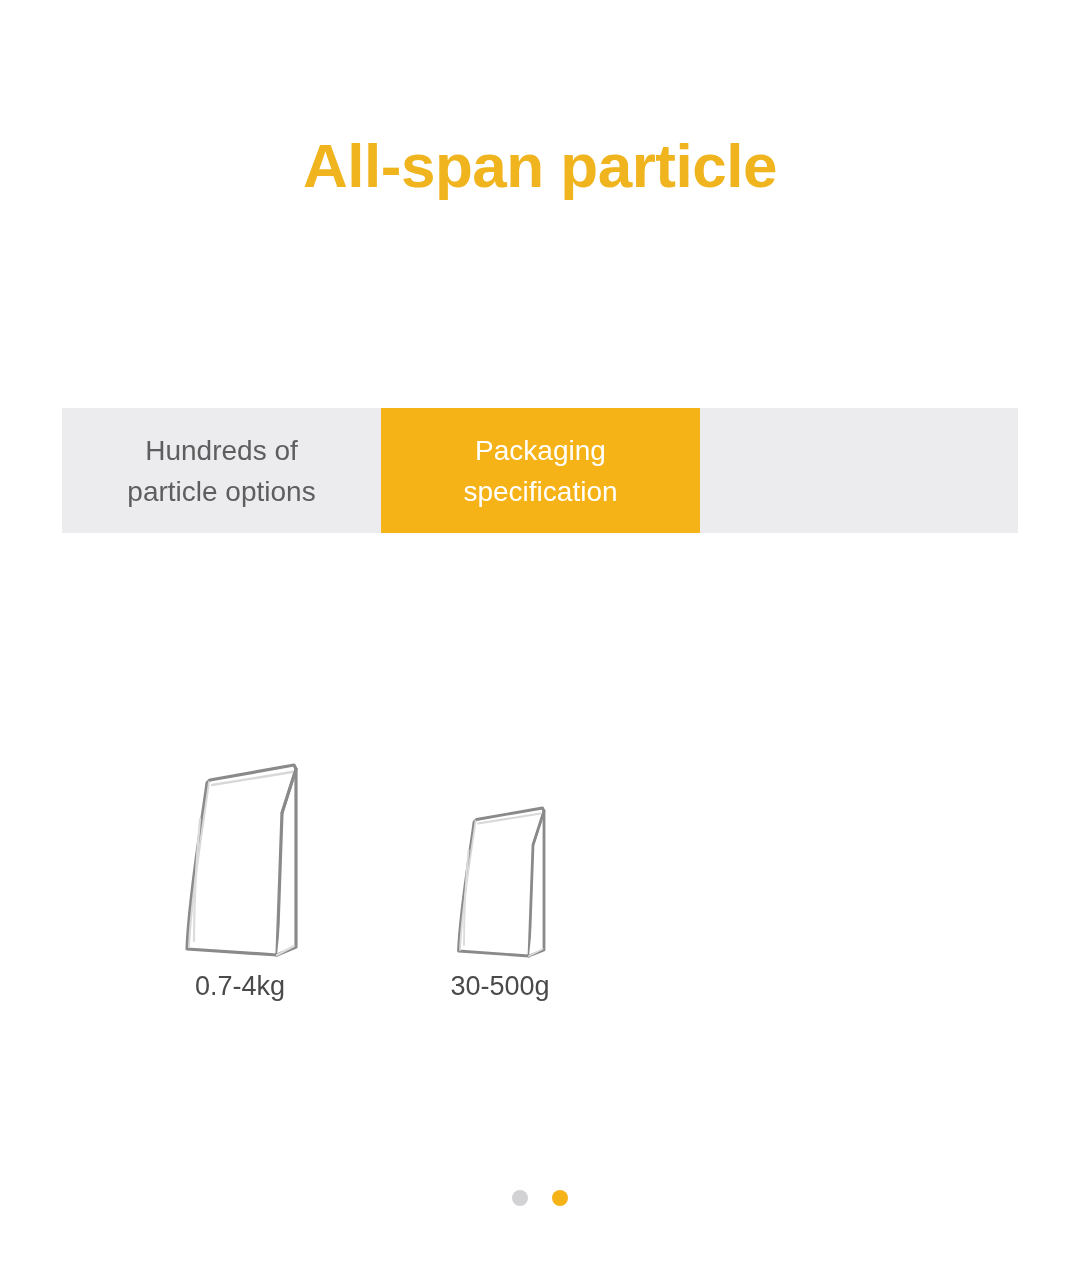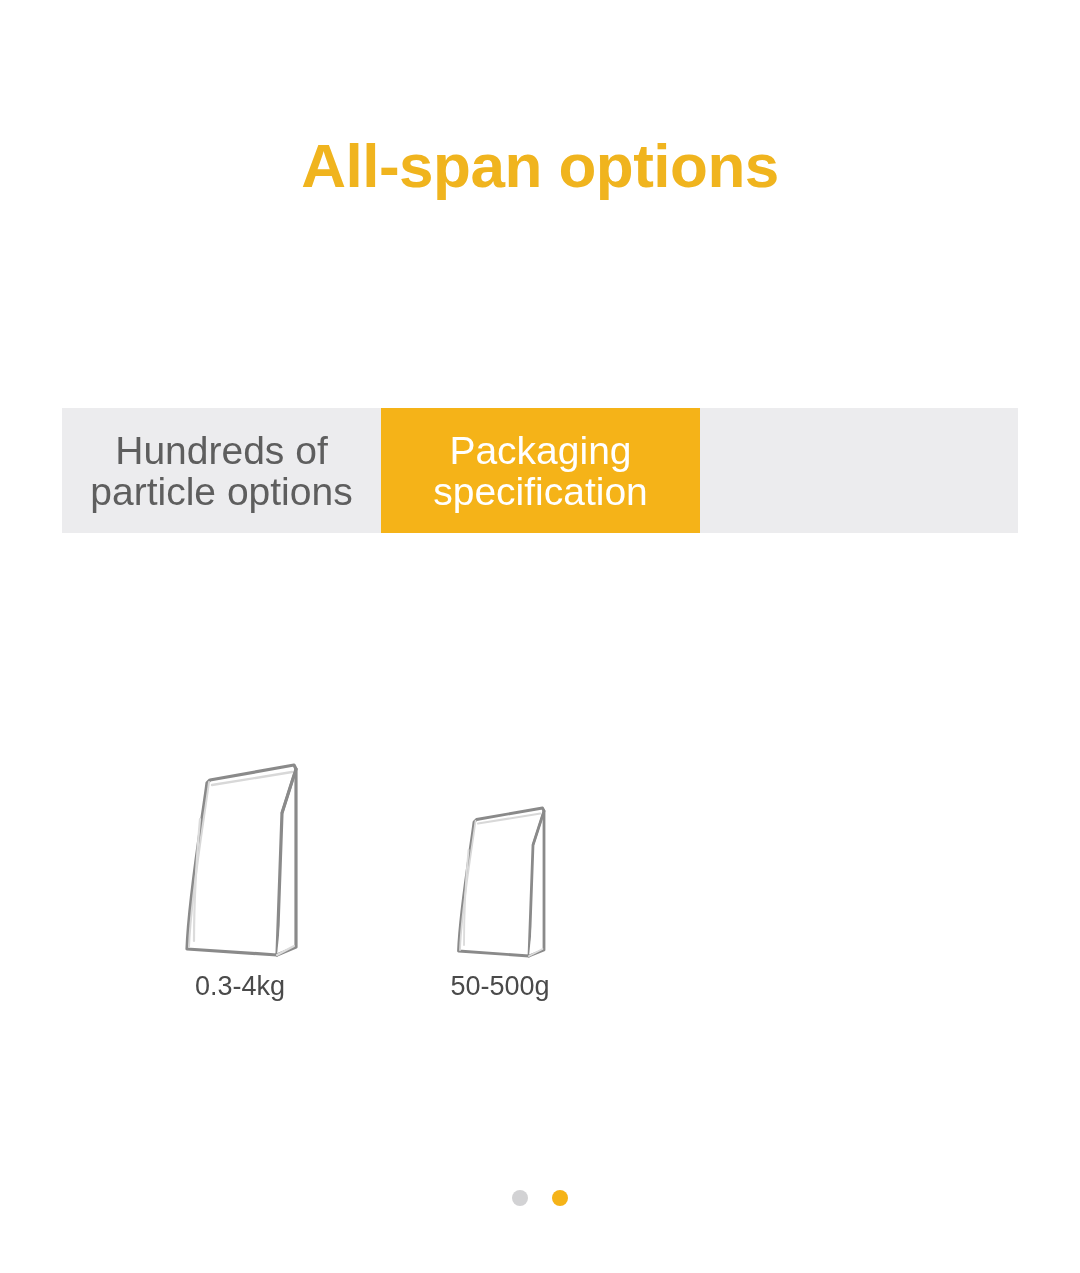--- a/index.html
+++ b/index.html
@@ -43,21 +43,21 @@
     height: 125px;
     display: flex;
     background: #ececee;
   }
   .tab {
     flex: 0 0 auto;
     display: flex;
     align-items: center;
     justify-content: center;
     text-align: center;
-    font-size: 39px;
+    font-size: 28px;
     line-height: 41px;
     color: #5e5e5e;
     box-sizing: border-box;
     padding: 0 6px;
   }
   .tab-0 { width: 319px; }
   .tab-1 { width: 319px; }
   .tab-2 { width: 318px; }
   .tab.active {
     background: #f5b318;
@@ -126,21 +126,21 @@
     height: 16px;
     border-radius: 50%;
     background: #d2d2d4;
   }
   .dot.active { background: #f5b318; }
 </style>
 </head>
 <body>
 
 <div class="heading">
-  <span class="line">All-span options</span>
+  <span class="line">All-span particle</span>
 </div>
 
 <div class="tabbar">
 
   <div class="tab tab-0">
     <span class="tab-text">Hundreds of
 particle options</span>
   </div>
 
   <div class="tab tab-1 active">
@@ -158,36 +158,36 @@
       <svg class="bag-svg" viewBox="0 0 128 205" fill="none" xmlns="http://www.w3.org/2000/svg" aria-hidden="true">
         <path d="M31 28 C27 60, 13 140, 11 194 L101 200 L106 58 L120 14 L118 10 L34 25 Z" fill="#ffffff" stroke="#8a8a8a" stroke-width="3.2" stroke-linejoin="round" stroke-linecap="round"></path>
         <path d="M101 200 L120 192 L120 14" fill="#ffffff" stroke="#8a8a8a" stroke-width="3.2" stroke-linejoin="round" stroke-linecap="round"></path>
         <path d="M106 58 L120 14" stroke="#8a8a8a" stroke-width="2.6" stroke-linecap="round"></path>
         <path d="M33 27 C29 59, 15 139, 13 192" stroke="#d8d8d8" stroke-width="2" stroke-linecap="round"></path>
         <path d="M36 30 L116 17" stroke="#d8d8d8" stroke-width="2.4" stroke-linecap="round"></path>
         <path d="M24 64 C21 98, 18 146, 18 186" stroke="#dcdcdc" stroke-width="2.2" stroke-linecap="round"></path>
         <path d="M101 200 L118 191" stroke="#dcdcdc" stroke-width="2" stroke-linecap="round"></path>
       </svg>
     </div>
-    <div class="product-label">0.3-4kg</div>
+    <div class="product-label">0.7-4kg</div>
   </div>
 
   <div class="product product-1">
     <div class="bag-holder bag-1">
       <svg class="bag-svg" viewBox="0 0 100 160" fill="none" xmlns="http://www.w3.org/2000/svg" aria-hidden="true">
         <path d="M24 22 C21 47, 10 109, 8.5 151 L79 156 L83 45 L94 11 L92.5 8 L26.5 19.5 Z" fill="#ffffff" stroke="#8a8a8a" stroke-width="2.8" stroke-linejoin="round" stroke-linecap="round"></path>
         <path d="M79 156 L94 150 L94 11" fill="#ffffff" stroke="#8a8a8a" stroke-width="2.8" stroke-linejoin="round" stroke-linecap="round"></path>
         <path d="M83 45 L94 11" stroke="#8a8a8a" stroke-width="2.2" stroke-linecap="round"></path>
         <path d="M25.5 21 C22.5 46, 11.5 108, 10 150" stroke="#d8d8d8" stroke-width="1.8" stroke-linecap="round"></path>
         <path d="M28 23.5 L90.5 13.5" stroke="#d8d8d8" stroke-width="2" stroke-linecap="round"></path>
         <path d="M18.5 50 C16 77, 14 114, 14 145" stroke="#dcdcdc" stroke-width="1.9" stroke-linecap="round"></path>
         <path d="M79 156 L92.5 149" stroke="#dcdcdc" stroke-width="1.8" stroke-linecap="round"></path>
       </svg>
     </div>
-    <div class="product-label">50-500g</div>
+    <div class="product-label">30-500g</div>
   </div>
 
 </div>
 
 <div class="pagination">
   <span class="dot"></span>
   <span class="dot active"></span>
 </div>
 
 </body></html>

